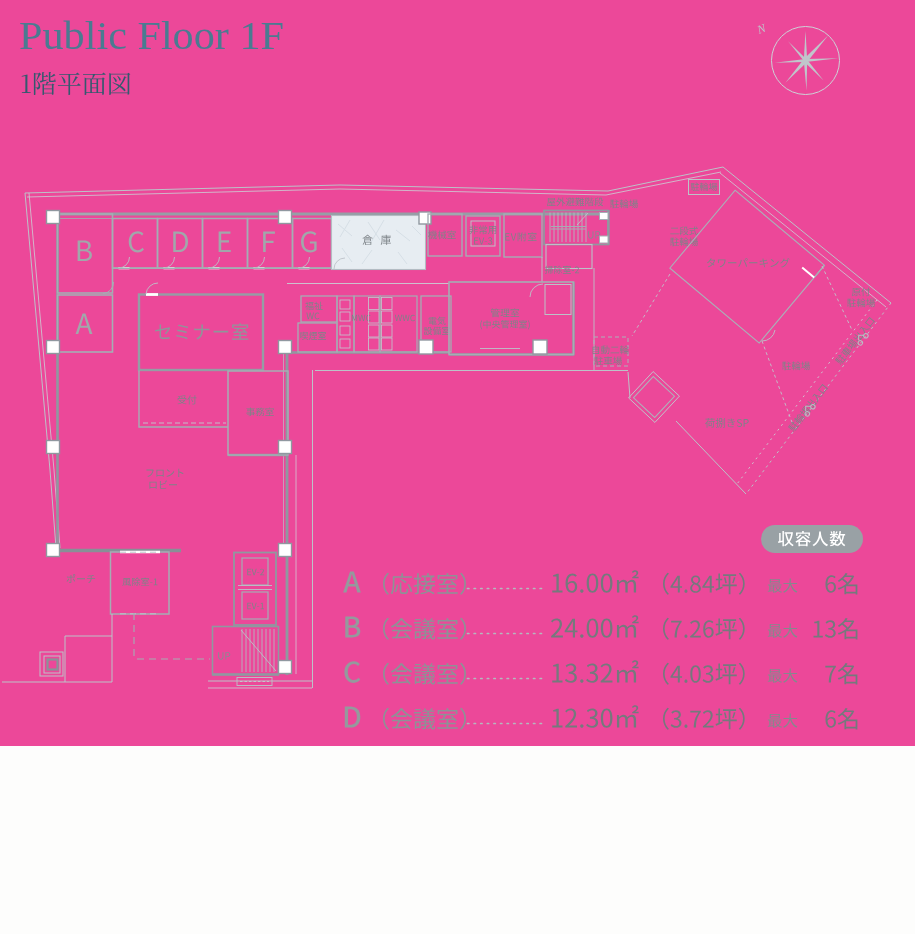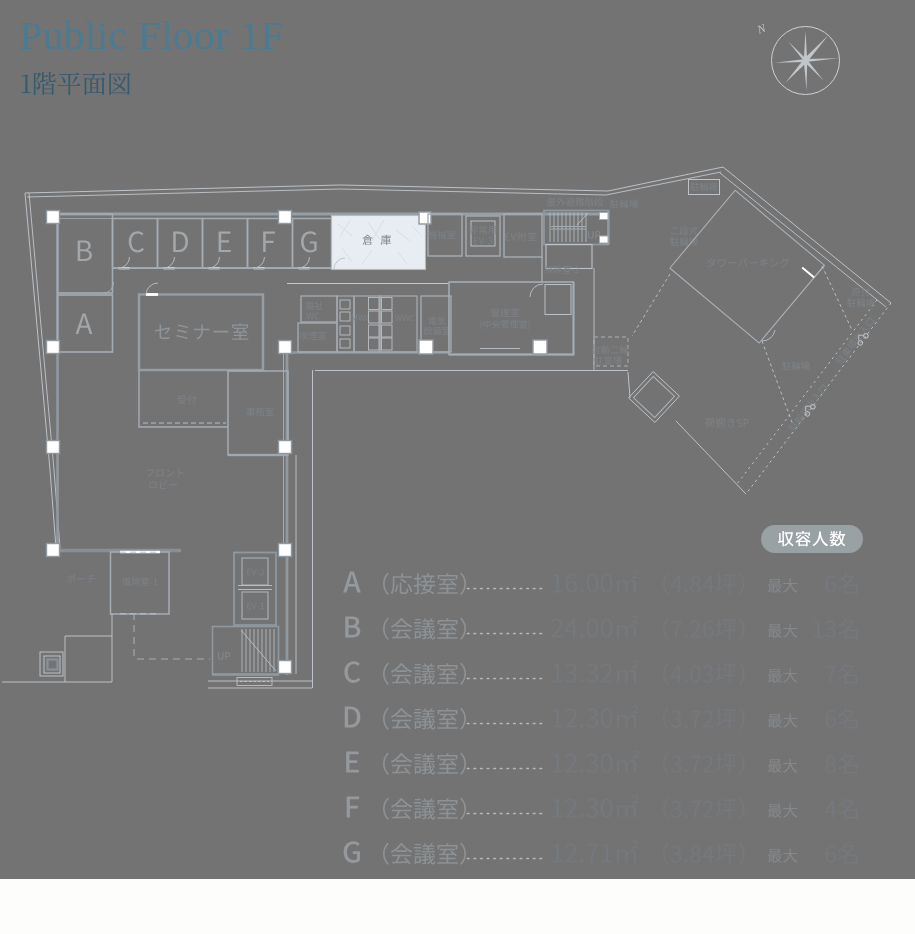--- a/index.html
+++ b/index.html
@@ -1,16 +1,16 @@
 <!DOCTYPE html>
 <html><head>
 <meta charset="utf-8">
 <style>
 html,body{margin:0;padding:0;background:#fdfdfc;}
-#page{position:relative;width:915px;height:879px;background:#737373;overflow:hidden;}
+#page{position:relative;width:915px;height:746px;background:#ec4899;overflow:hidden;}
 </style>
 </head>
 <body>
 <div id="page">
 <svg width="915" height="934" viewBox="0 0 915 934">
 
 <text x="19" y="49" font-family="Liberation Serif, serif" font-size="41" fill="#4a7b91" textLength="265" lengthAdjust="spacingAndGlyphs">Public Floor 1F</text>
 
 <path transform="translate(20.0 93.0) scale(0.025 -0.025)" fill="#35596f" d="M75 0 427 -1V27L298 42L296 230V569L300 727L285 738L70 683V653L214 677V230L212 42L75 28Z M556 776V-79H567C597 -79 618 -62 618 -57V747H737C715 672 678 561 653 502C721 430 744 359 744 292C744 255 735 235 719 226C711 221 704 220 693 220C679 220 645 220 624 220V204C646 201 664 196 672 189C680 180 684 160 684 139C778 143 812 186 811 277C810 350 775 432 678 505C719 562 779 672 810 730C833 730 847 733 854 741L777 818L735 776H631L556 809ZM961 152H1277V9H961ZM961 181V315H1277V181ZM1068 458C1062 426 1051 375 1042 344H973L900 375V-80H909C941 -80 961 -65 961 -60V-21H1277V-73H1287C1316 -73 1340 -58 1340 -53V310C1362 314 1372 319 1378 327L1306 382L1273 344H1076L1130 412C1151 411 1164 419 1168 432ZM883 835V496L792 479L837 403C846 406 853 414 857 426C974 469 1059 504 1118 530L1114 545L944 508V651H1102C1115 651 1124 656 1127 667C1102 695 1058 730 1058 730L1021 681H944V801C967 805 975 813 977 826ZM1361 767C1331 738 1267 684 1215 648V801C1234 804 1243 813 1245 826L1154 836V501C1154 458 1164 441 1228 441H1298C1408 441 1435 450 1435 477C1435 489 1430 495 1410 503L1407 581H1395C1387 547 1378 512 1372 503C1367 498 1363 497 1357 496C1348 495 1325 495 1301 495H1243C1218 495 1215 499 1215 512V626C1283 648 1360 684 1395 703C1409 697 1418 697 1424 703Z M1667 670 1653 664C1697 594 1749 486 1755 403C1826 336 1890 508 1667 670ZM2221 672C2184 570 2134 458 2093 389L2107 379C2169 438 2234 527 2284 615C2305 613 2317 622 2321 632ZM1566 762 1574 733H1938V324H1513L1522 295H1938V-79H1948C1982 -79 2004 -62 2004 -56V295H2402C2417 295 2427 300 2429 310C2393 343 2335 387 2335 387L2283 324H2004V733H2359C2372 733 2382 738 2385 749C2349 781 2291 825 2291 825L2239 762Z M2586 583V-76H2596C2630 -76 2651 -60 2651 -55V3H3288V-69H3298C3329 -69 3355 -53 3355 -47V548C3377 551 3388 558 3396 565L3318 627L3284 583H2918C2944 623 2976 681 3002 731H3404C3418 731 3428 736 3431 747C3395 779 3337 824 3337 824L3286 760H2517L2526 731H2915C2907 683 2896 624 2887 583H2662L2586 616ZM2651 33V555H2812V33ZM3288 33H3124V555H3288ZM2875 555H3061V403H2875ZM2875 374H3061V220H2875ZM2875 190H3061V33H2875Z M3730 638 3718 632C3756 584 3803 508 3814 450C3878 398 3934 537 3730 638ZM3891 693 3879 686C3916 638 3960 564 3969 506C4033 453 4092 592 3891 693ZM4170 674C4127 532 4061 413 3981 315C3910 351 3821 389 3709 427L3702 410C3792 368 3874 320 3944 273C3865 188 3774 122 3677 76L3688 60C3798 102 3899 162 3985 244C4069 184 4132 125 4167 81C4234 43 4279 147 4029 289C4109 376 4176 485 4226 618C4248 614 4261 623 4266 634ZM3571 768V-77H3583C3612 -77 3636 -61 3636 -51V-8H4305V-68H4315C4338 -68 4370 -50 4371 -43V726C4390 730 4407 738 4414 746L4333 811L4295 768H3642L3571 802ZM4305 22H3636V739H4305Z"></path>
 

